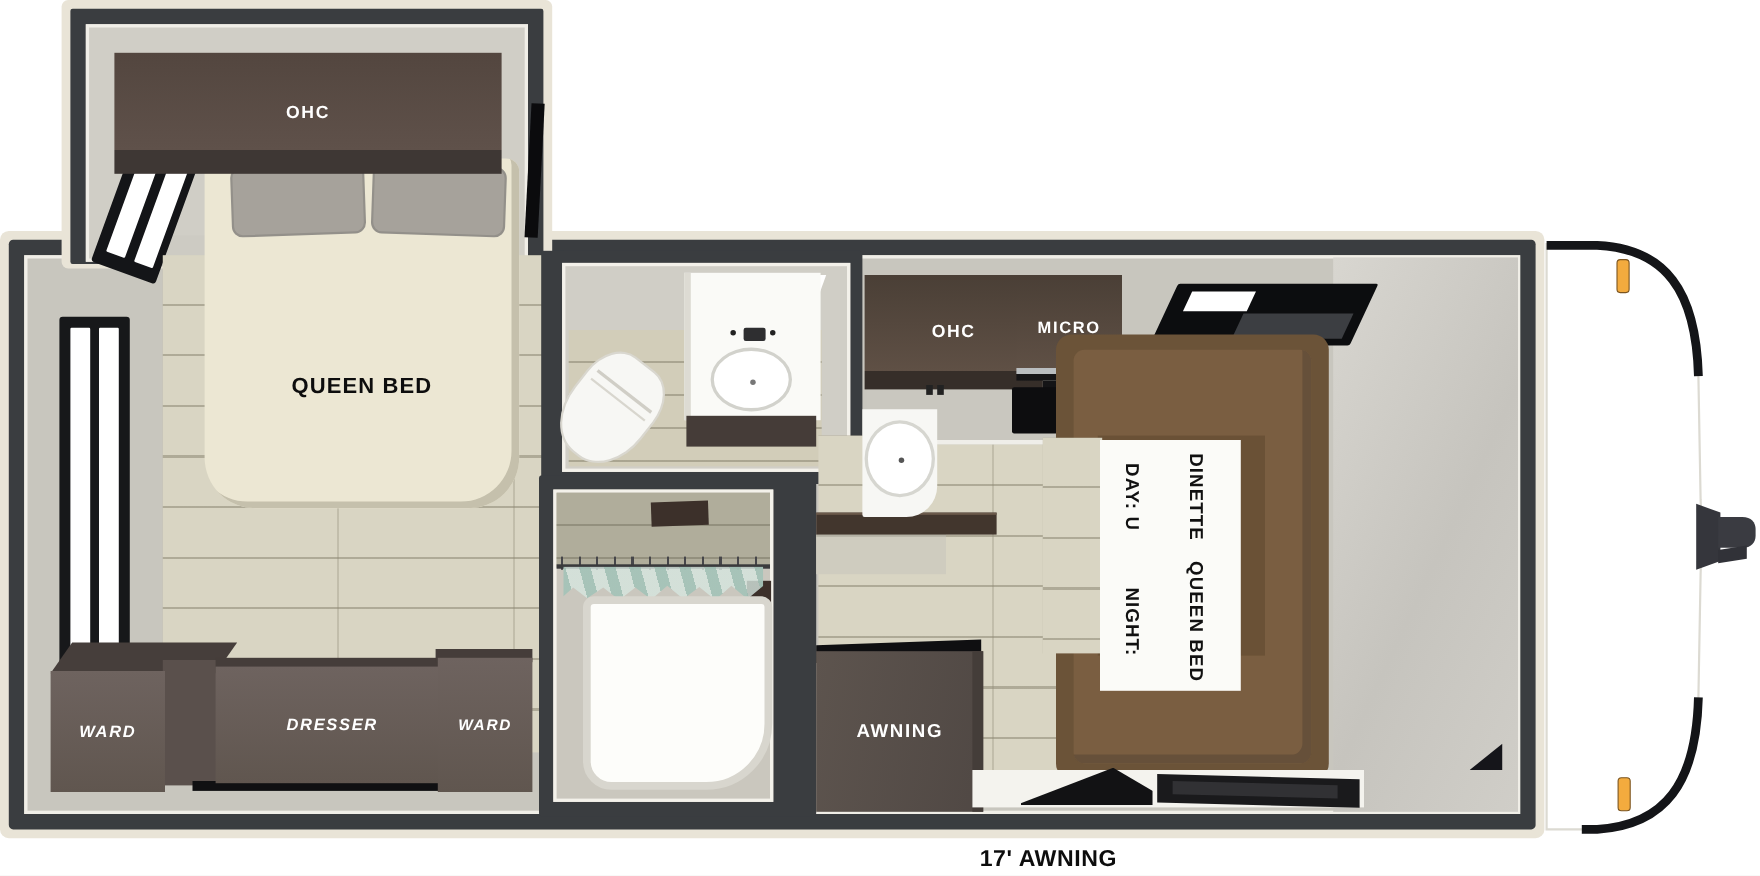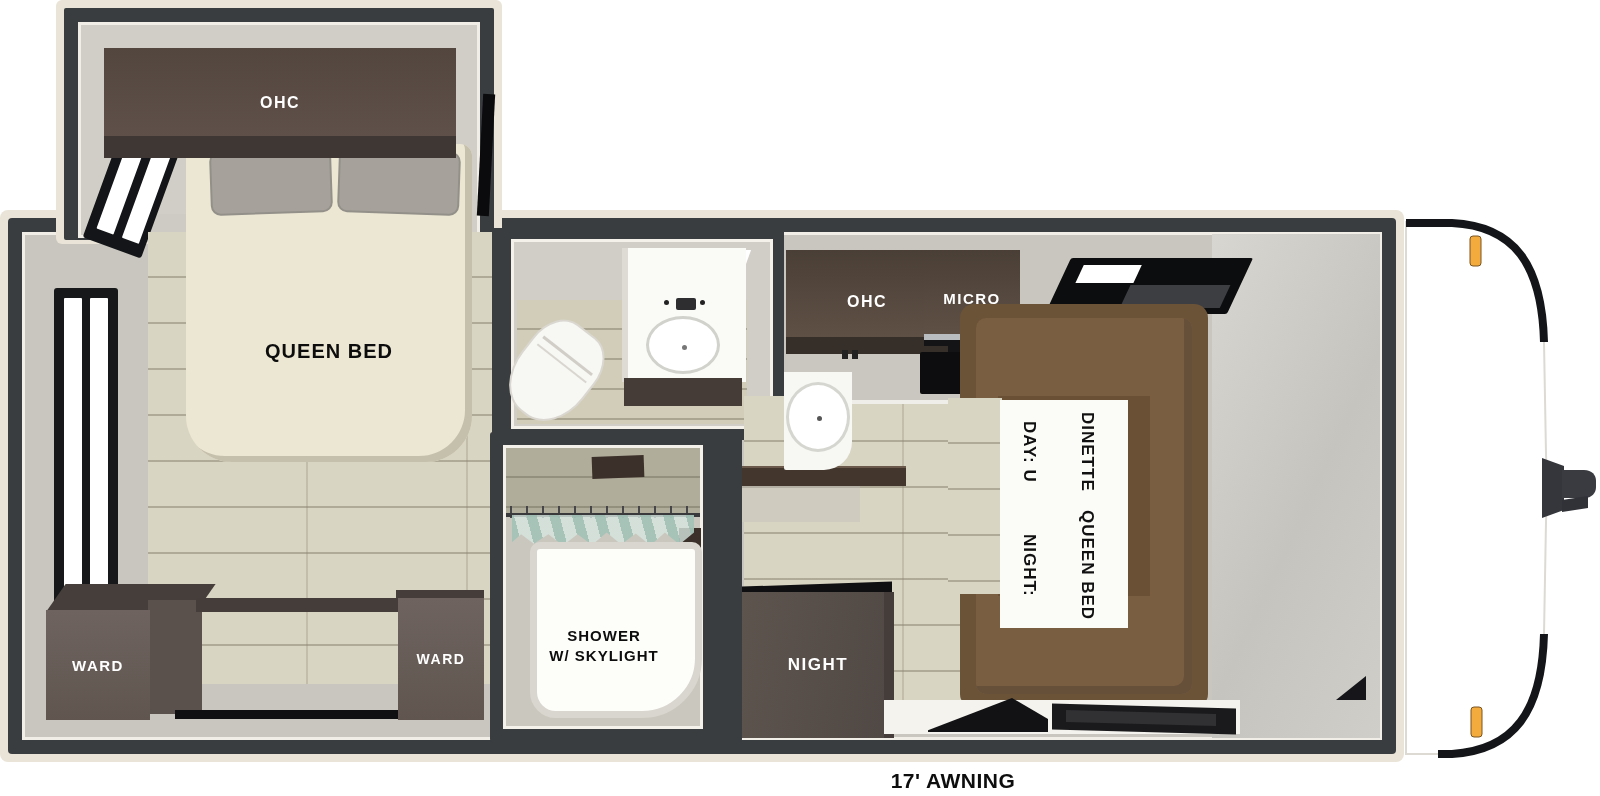--- a/index.html
+++ b/index.html
@@ -6,21 +6,21 @@
   #plan{position:relative;width:1600px;height:796px;background:#fff;overflow:hidden;}
   .a{position:absolute;box-sizing:border-box;}
   .cream{background:#e9e4d7;}
   .wall{background:#3a3d40;}
   .int{background:#c8c6be;border:3px solid #f0eee7;}
   .wood{background-color:#d9d5c3;background-image:
     repeating-linear-gradient(180deg, rgba(140,135,115,0) 0 44px, rgba(140,135,115,.55) 44px 46px),
     repeating-linear-gradient(90deg, rgba(140,135,115,0) 0 158px, rgba(140,135,115,.30) 158px 160px);}
   .wood2{background-color:#d2cdb9;background-image:
     repeating-linear-gradient(180deg, rgba(130,125,105,0) 0 28px, rgba(130,125,105,.5) 28px 30px);}
-  .cab{background:linear-gradient(180deg,#6e635f 0%,#60564f 100%);}
+  .cab{background:linear-gradient(180deg,#6e635f 0%,#60564f 100%);font-style:italic;}
   .kcab{background:linear-gradient(180deg,#4a3f36 0%,#5d4e43 100%);}
   .lbl{color:#fff;font-weight:bold;letter-spacing:1.5px;text-align:center;}
   .dlbl{color:#0d0d0d;font-weight:bold;letter-spacing:1px;text-align:center;}
   .flexc{display:flex;align-items:center;justify-content:center;}
   .pane{position:absolute;background:#fff;border-radius:1px;}
   .dinette-label{background:#fbfbf8;writing-mode:vertical-lr;display:flex;justify-content:center;
     font-weight:bold;font-size:17px;letter-spacing:1px;color:#111;line-height:58px;text-align:center;}
   .curtain{background:repeating-linear-gradient(75deg, rgba(165,195,184,.95) 0 10px, rgba(214,230,223,.8) 10px 22px);
     clip-path:polygon(0 0,100% 0,100% 55%,92% 92%,84% 55%,76% 95%,68% 58%,60% 92%,52% 55%,44% 94%,36% 60%,28% 95%,20% 60%,12% 90%,5% 60%,0 85%);}
   .hooks{background:repeating-linear-gradient(90deg,#46464a 0 2px,transparent 2px 16px);}
@@ -63,20 +63,23 @@
     <span class="lbl" style="font-size:16px;">OHC</span>
   </div>
 
   <div class="a" style="left:46px;top:584px;width:150px;height:28px;background:#463e3b;transform:skewX(-35deg);transform-origin:left bottom;"></div>
   <div class="a" style="left:148px;top:600px;width:54px;height:114px;background:#5a504c;"></div>
   <div class="a cab flexc" style="left:46px;top:610px;width:104px;height:110px;">
     <span class="lbl" style="font-size:15px;">WARD</span>
   </div>
   <div class="a" style="left:196px;top:598px;width:212px;height:14px;background:#453d3a;"></div>
   <div class="a" style="left:175px;top:710px;width:240px;height:9px;background:#101012;"></div>
+  <div class="a cab flexc" style="left:196px;top:606px;width:212px;height:106px;">
+    <span class="lbl" style="font-size:15px;">DRESSER</span>
+  </div>
   <div class="a" style="left:396px;top:590px;width:88px;height:12px;background:#453d3a;"></div>
   <div class="a cab flexc" style="left:398px;top:598px;width:86px;height:122px;">
     <span class="lbl" style="font-size:14px;">WARD</span>
   </div>
 
   <div class="a wall" style="left:492px;top:228px;width:20px;height:216px;"></div>
 
   <div class="a wall" style="left:500px;top:228px;width:284px;height:212px;border-radius:3px;"></div>
   <div class="a" style="left:511px;top:239px;width:262px;height:190px;background:#d0cec6;border:3px solid #f3f1ea;"></div>
   <div class="a wood2" style="left:517px;top:300px;width:230px;height:124px;"></div>
@@ -96,24 +99,20 @@
 
   <div class="a wall" style="left:490px;top:432px;width:252px;height:310px;border-radius:3px;"></div>
   <div class="a" style="left:503px;top:445px;width:200px;height:284px;background:#cac7be;border:3px solid #f3f1ea;"></div>
   <div class="a wood2" style="left:506px;top:448px;width:194px;height:68px;box-shadow:inset 0 0 0 200px rgba(90,88,78,.28);"></div>
   <div class="a" style="left:592px;top:456px;width:52px;height:22px;background:#3c302a;transform:rotate(-2deg);"></div>
   <div class="a" style="left:679px;top:528px;width:22px;height:60px;background:#3c302a;"></div>
   <div class="a hooks" style="left:510px;top:506px;width:186px;height:12px;"></div>
   <div class="a" style="left:506px;top:513px;width:194px;height:4px;background:#3a3a3c;"></div>
   <div class="a curtain" style="left:512px;top:515px;width:182px;height:32px;"></div>
   <div class="a" style="left:530px;top:542px;width:172px;height:176px;background:#fdfdfa;border:7px solid #d8d6ce;border-radius:10px 10px 60px 26px;"></div>
-  <div class="a dlbl" style="left:506px;top:626px;width:196px;font-size:15px;line-height:20px;">
-    <span style="display:block;">SHOWER</span>
-    <span style="display:block;">W/ SKYLIGHT</span>
-  </div>
 
   <div class="a wood" style="left:744px;top:396px;width:224px;height:304px;"></div>
   <div class="a" style="left:788px;top:348px;width:196px;height:56px;background:#c9c7bf;border-bottom:4px solid #efeee9;"></div>
   <div class="a" style="left:742px;top:486px;width:118px;height:36px;background:#cfccbf;border-top:2px solid #b4b1a4;"></div>
   <div class="a" style="left:742px;top:466px;width:164px;height:20px;background:#42362d;border-top:2px solid #6b5a4b;"></div>
 
   <div class="a kcab flexc" style="left:786px;top:250px;width:162px;height:104px;background:linear-gradient(180deg,#4a3f36,#5f5045 84%,#362e29 84%);">
     <span class="lbl" style="font-size:16px;">OHC</span>
   </div>
   <div class="a kcab flexc" style="left:924px;top:250px;width:96px;height:96px;background:linear-gradient(180deg,#4a3f36,#5f5045 88%,#b9bdbf 88%,#b9bdbf 94%,#141416 94%);">
@@ -128,21 +127,21 @@
     <div class="a" style="left:28px;top:31px;width:5px;height:5px;background:#555;border-radius:50%;"></div>
   </div>
 
   <div class="a" style="left:1058px;top:258px;width:182px;height:56px;background:#0c0d0f;border-radius:2px;transform:skewX(-25deg);">
     <div class="a" style="left:16px;top:7px;width:58px;height:18px;background:#fff;"></div>
     <div class="a" style="left:72px;top:27px;width:100px;height:23px;background:#3c3e42;"></div>
   </div>
 
   <div class="a" style="left:742px;top:584px;width:150px;height:16px;background:#0f0f11;transform:skewY(-2deg);"></div>
   <div class="a flexc" style="left:742px;top:592px;width:152px;height:146px;background:linear-gradient(100deg,#5d544e,#504844);box-shadow:inset -10px 0 0 #443d39;">
-    <span class="lbl" style="font-size:17px;">NIGHT</span>
+    <span class="lbl" style="font-size:17px;">AWNING</span>
   </div>
 
   <div class="a" style="left:960px;top:304px;width:248px;height:404px;background:#6b5338;border-radius:14px;"></div>
   <div class="a" style="left:976px;top:318px;width:216px;height:376px;background:#7a5e41;border-radius:10px;box-shadow:inset -8px -8px 0 #66503a;"></div>
   <div class="a" style="left:998px;top:396px;width:152px;height:200px;background:#6a5136;"></div>
   <div class="a wood" style="left:948px;top:398px;width:54px;height:196px;"></div>
   <div class="a dinette-label" style="left:1000px;top:400px;width:128px;height:228px;">
     <div>DAY: U DINETTE</div>
     <div>NIGHT: QUEEN BED</div>
   </div>

